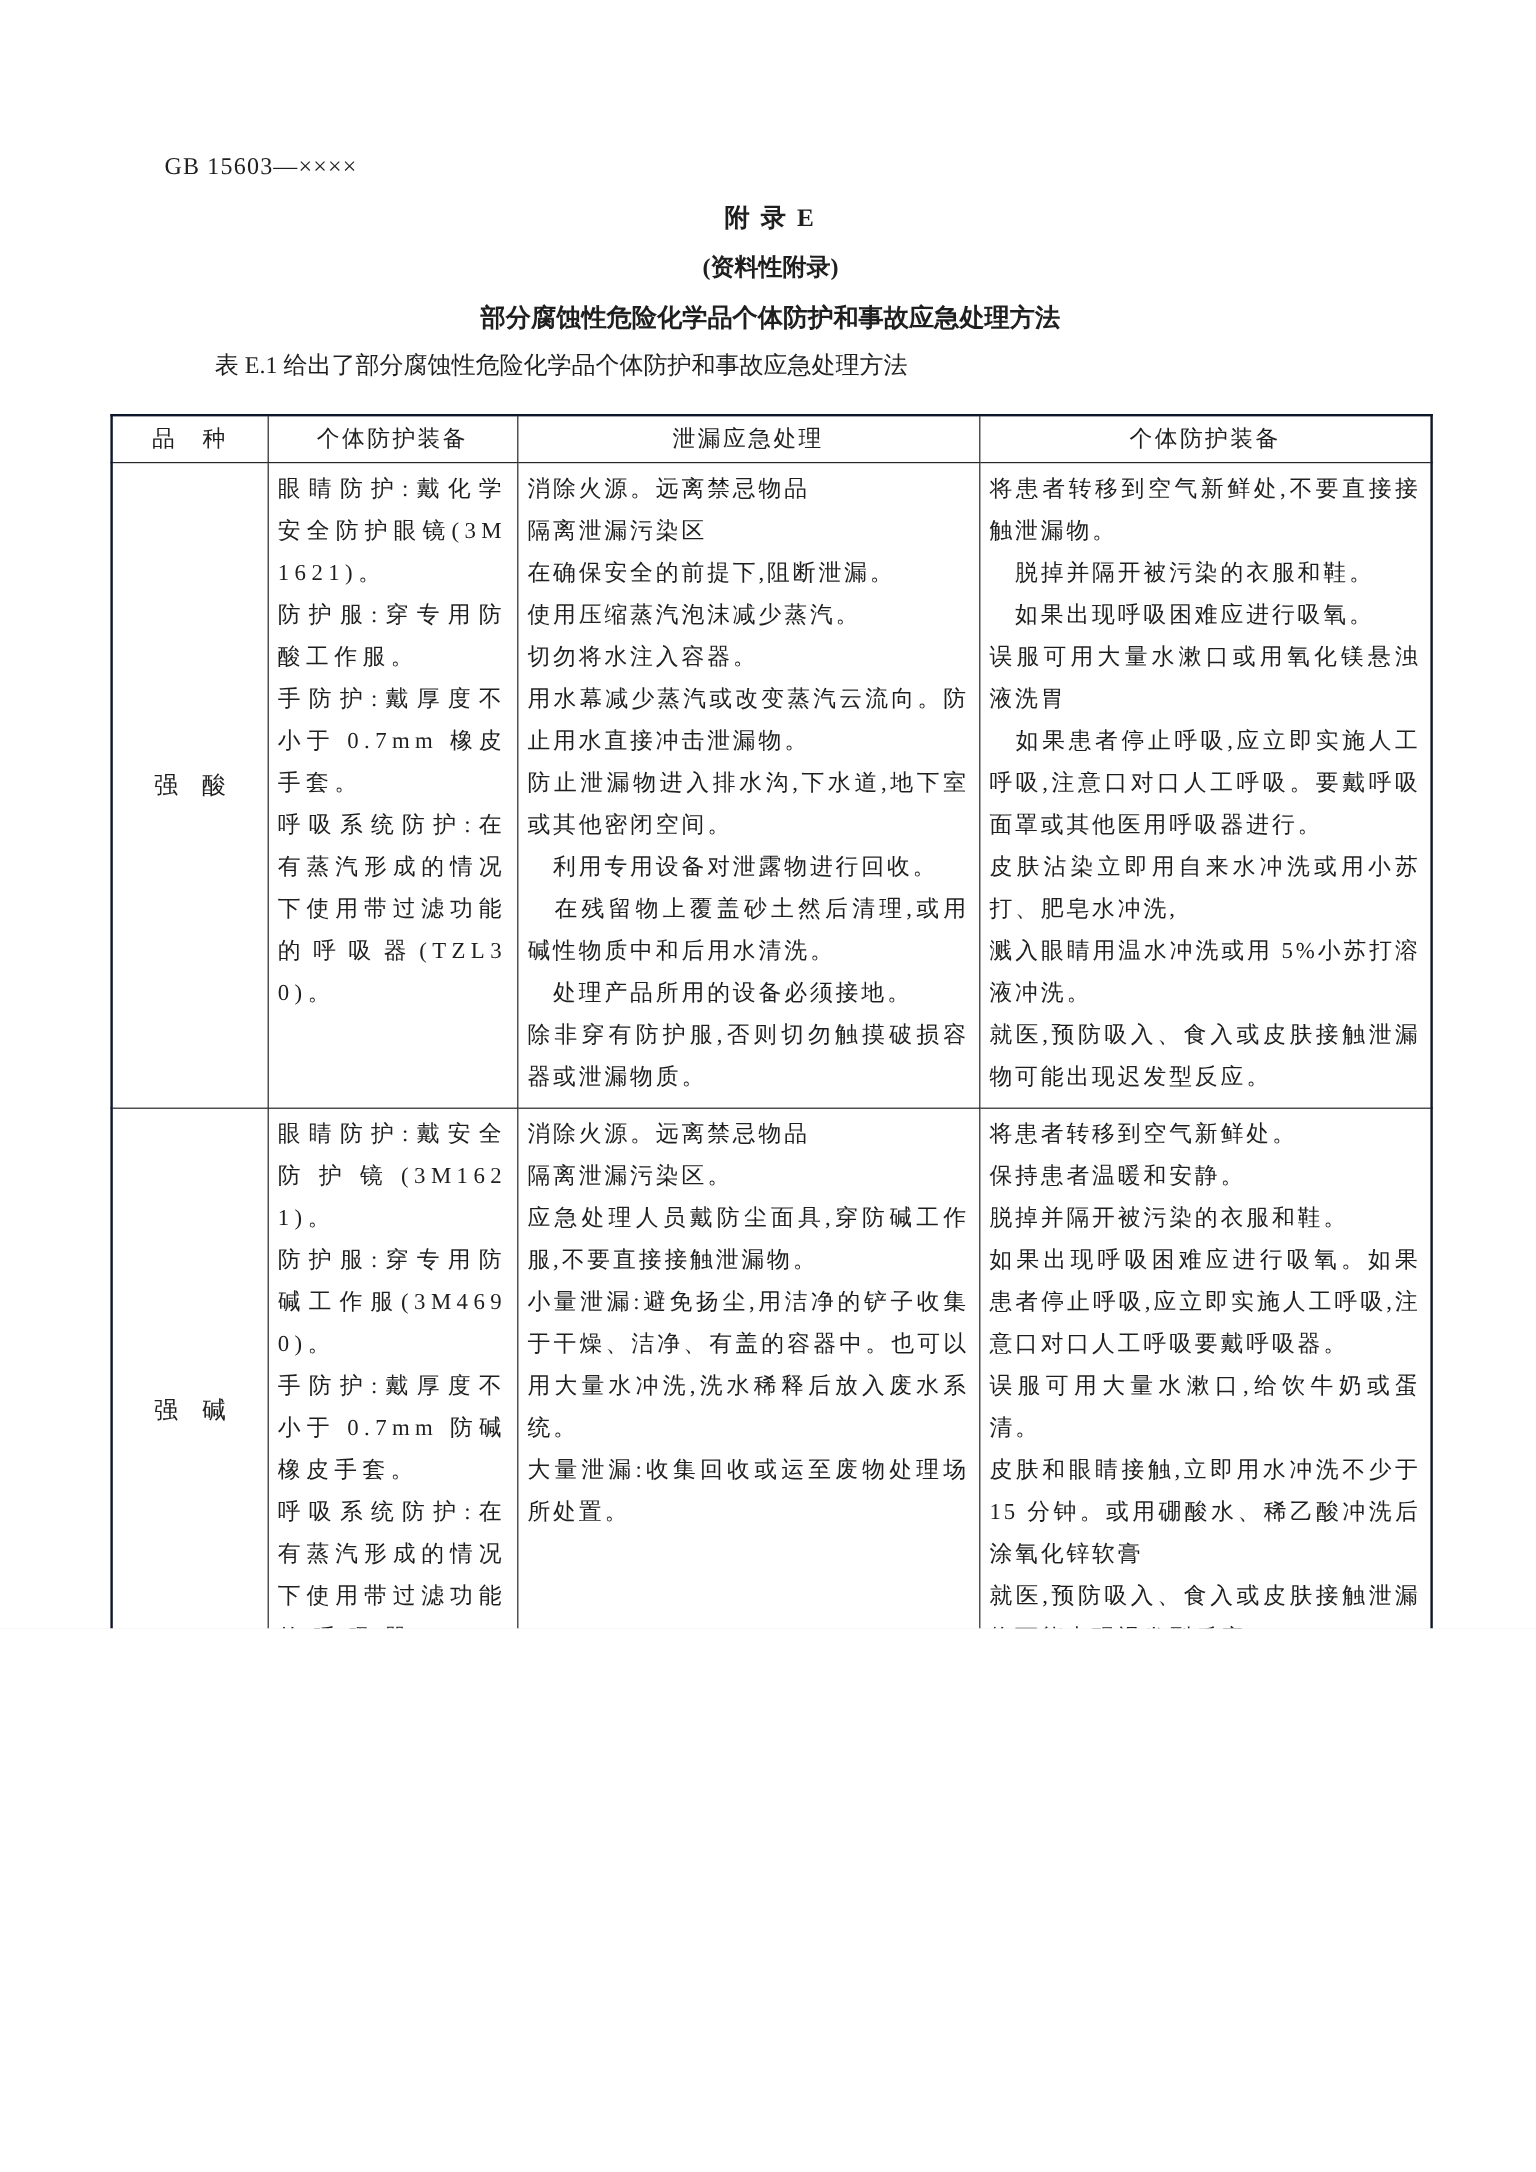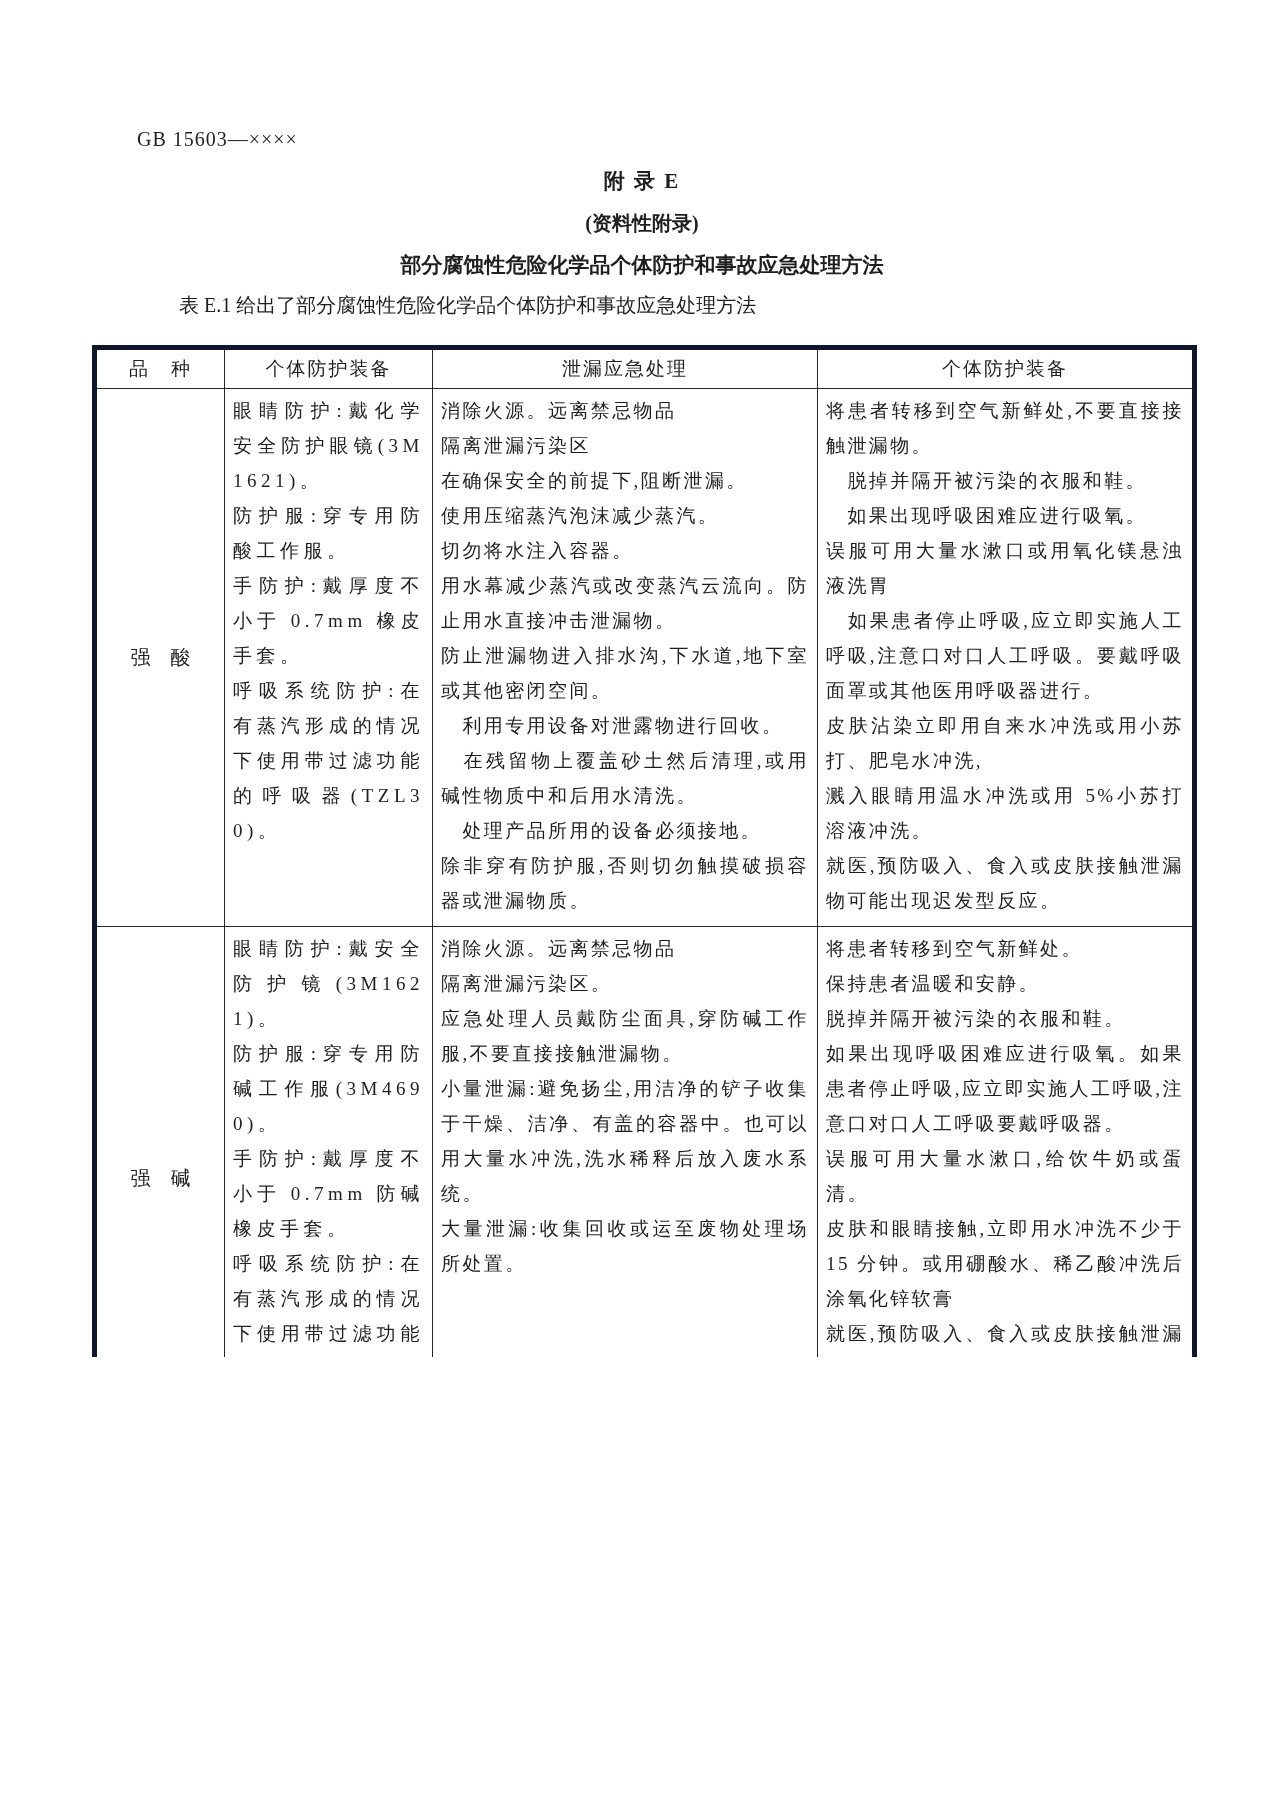--- a/index.html
+++ b/index.html
@@ -38,21 +38,21 @@
     font-size:20px;
     line-height:28px;
     margin:0 0 26px 45px;
     text-indent:42px;
   }
   .table-caption{font-size:20px;line-height:26px;margin:0 0 12px 0;}
   table.e1{
     width:1100px;
     border-collapse:collapse;
     table-layout:fixed;
-    border:5px solid #0f172a;
+    border:2px solid #0f172a;
   }
   table.e1 th, table.e1 td{
     border:1.5px solid #262626;
     font-weight:normal;
   }
   table.e1 th{
     height:38px;
     font-size:19px;
     text-align:center;
     letter-spacing:2px;

